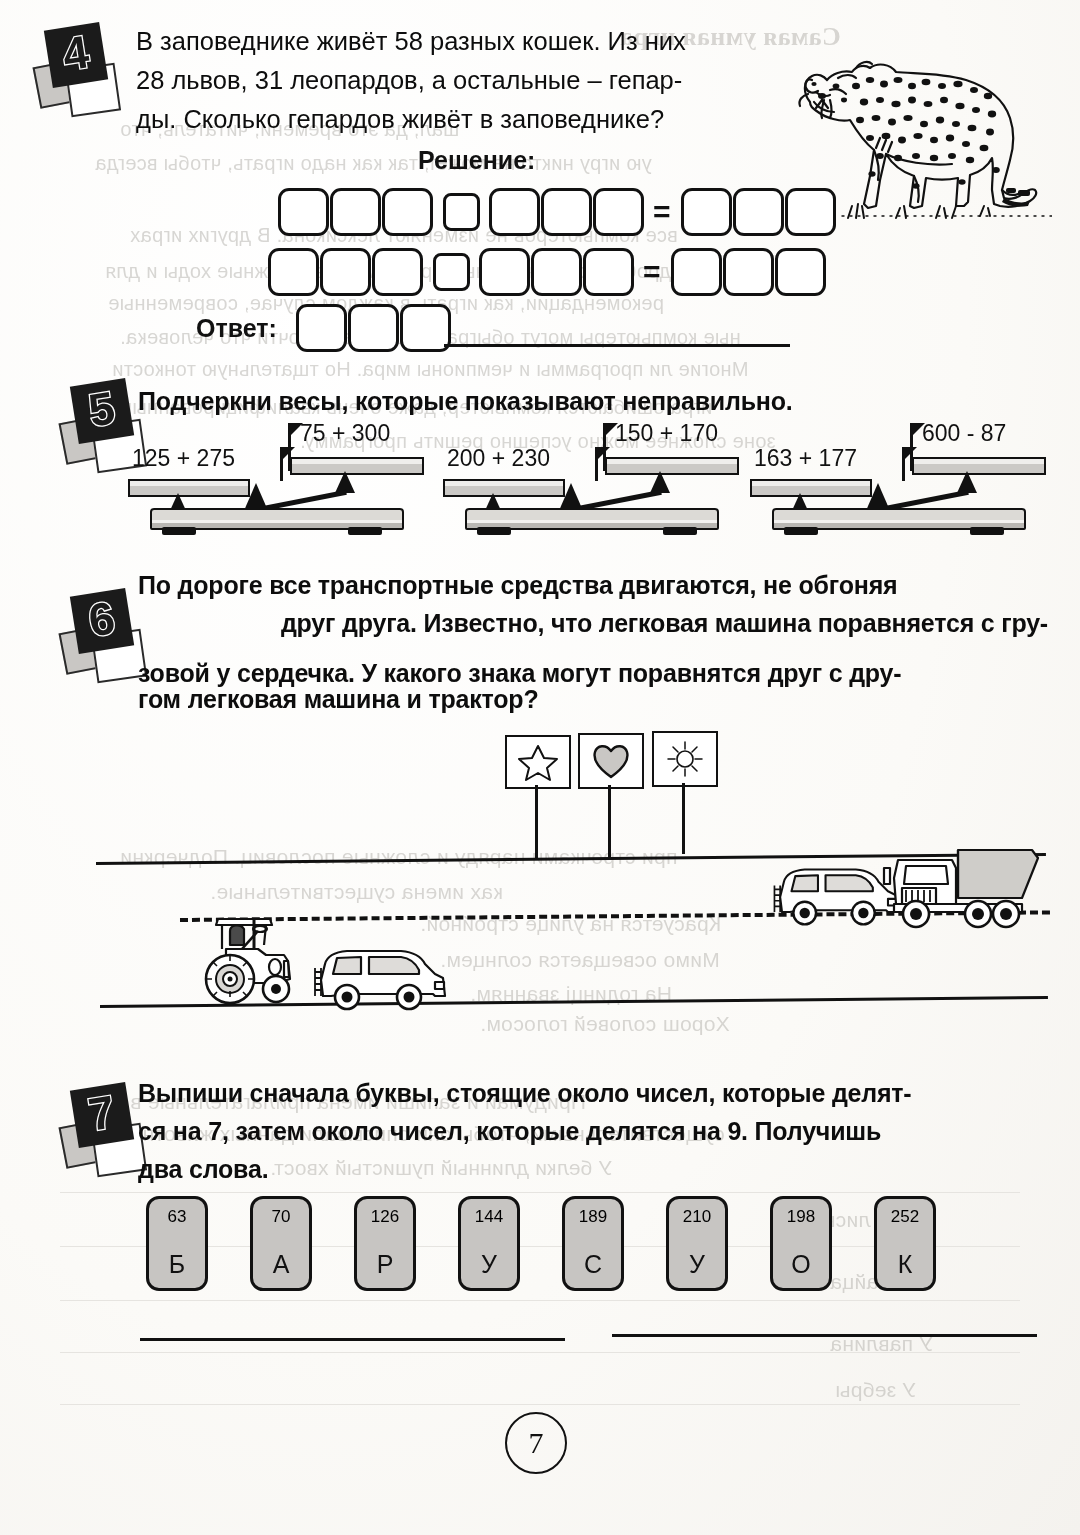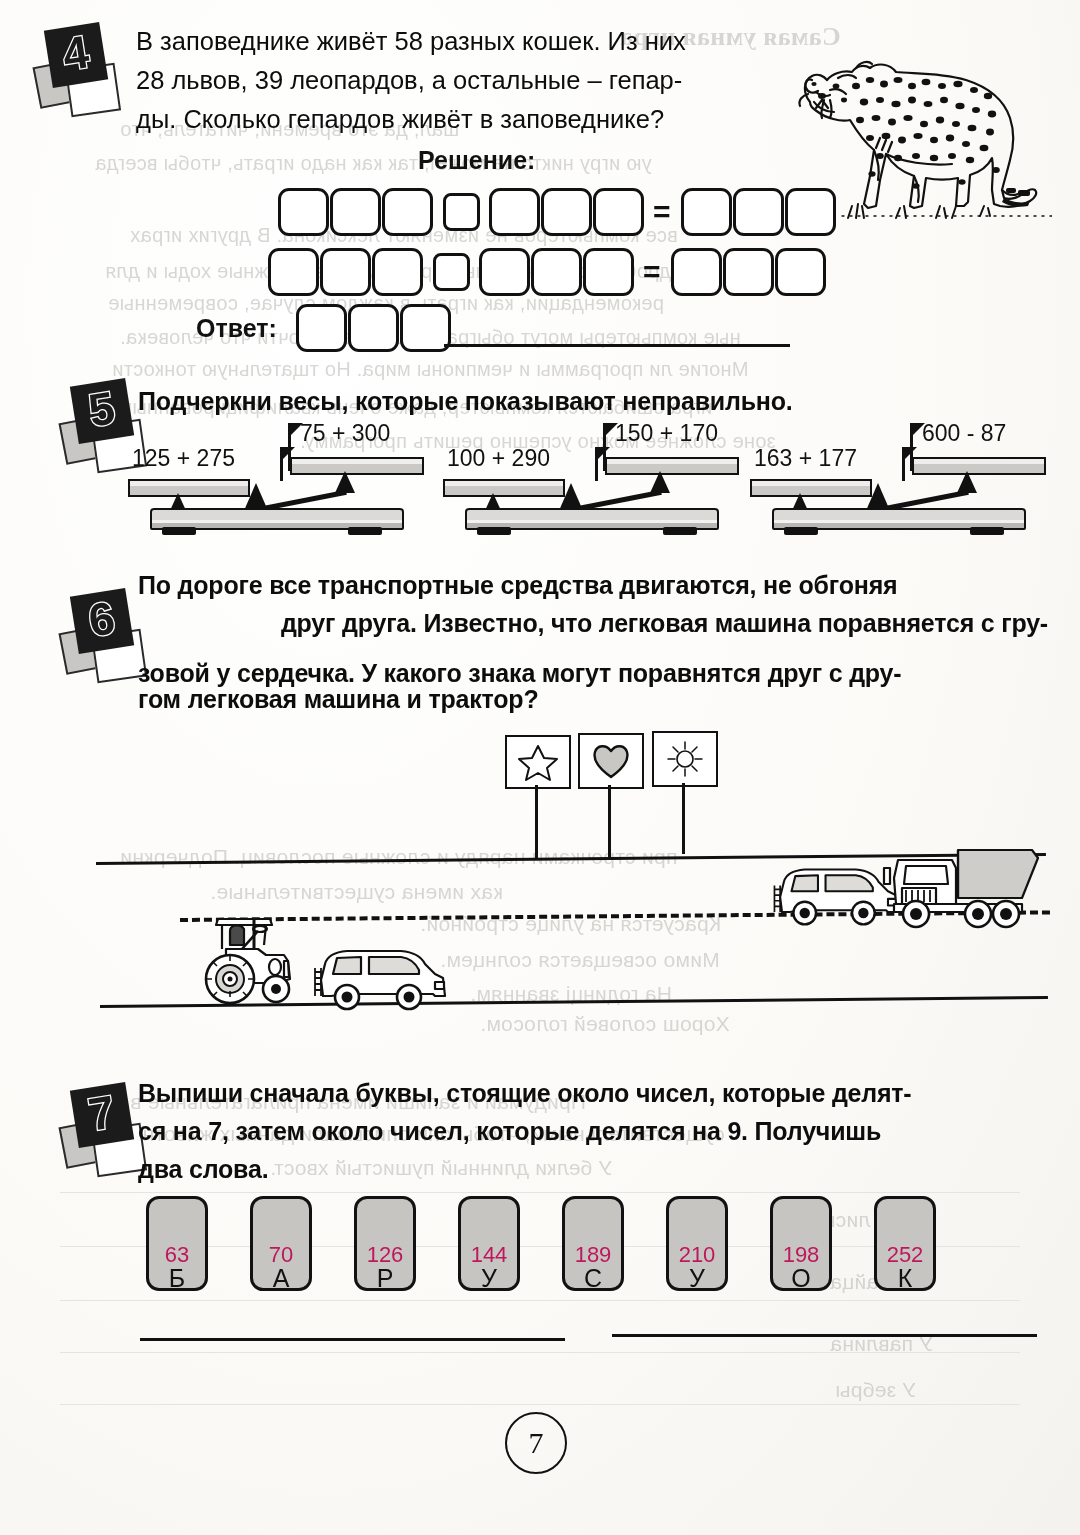--- a/index.html
+++ b/index.html
@@ -129,21 +129,21 @@
     display:flex;align-items:center;justify-content:center;
   }
   
   .cards{position:absolute;display:flex;}
   .card{
     width:62px;height:95px;border:3px solid #111;border-radius:13px;
     background:#c7c5c2;
     display:flex;flex-direction:column;align-items:center;justify-content:space-between;
     padding:9px 0 11px 0;box-sizing:border-box;margin-right:42px;
   }
-  .card .n{font-size:22px;color:#be185d;line-height:1;margin-top:36px;}
+  .card .n{font-size:17px;color:#000000;line-height:1;}
   .card .l{font-size:25px;color:#111;line-height:1;}
   
   .pagenum{
     position:absolute;left:505px;top:1412px;
     width:58px;height:58px;border:2.5px solid #111;border-radius:50%;
     display:flex;align-items:center;justify-content:center;
     font-family:"Liberation Serif", serif;font-size:30px;color:#111;
     background:transparent;
   }
   .hline{position:absolute;height:1px;background:#e6e4e0;}
@@ -186,21 +186,21 @@
 
   <div class="task">
     <div class="badge" style="left:36px;top:22px;">
       <div class="sq gray"></div>
       <div class="sq white"></div>
       <div class="sq black">
         <span class="num">4</span>
       </div>
     </div>
     <div class="qtext" style="left:136px;top:22px;width:620px;">В заповеднике живёт 58 разных кошек. Из них</div>
-    <div class="qtext" style="left:136px;top:61px;width:620px;">28 львов, 39 леопардов, а остальные – гепар-</div>
+    <div class="qtext" style="left:136px;top:61px;width:620px;">28 львов, 31 леопардов, а остальные – гепар-</div>
     <div class="qtext" style="left:136px;top:100px;width:620px;">ды. Сколько гепардов живёт в заповеднике?</div>
 
     <svg style="position:absolute;left:752px;top:30px;" width="300" height="200" viewBox="0 0 300 200">
       <g fill="none" stroke="#111" stroke-width="2.2" stroke-linejoin="round" stroke-linecap="round">
 
         <path d="M58,72 C50,62 52,50 60,46 C66,43 72,46 75,50
                  C80,44 90,40 100,42 C104,36 112,34 118,38
                  C126,32 138,34 144,42
                  C160,44 186,42 214,50 C236,57 252,70 258,88
                  C262,100 262,116 258,130 C255,142 252,152 250,160
@@ -366,21 +366,21 @@
       <div class="panleg" style="left:28px;top:68px;"></div>
       <div class="panleg" style="left:195px;top:46px;"></div>
       <div class="beam" style="left:28px;top:82px;width:180px;transform:rotate(-11deg);"></div>
       <div class="pivot" style="left:103px;top:58px;"></div>
       <div class="base"></div>
       <div class="foot" style="left:22px;width:34px;"></div>
       <div class="foot" style="left:208px;width:34px;"></div>
     </div>
 
     <div class="scale" style="left:455px;top:425px;">
-      <div class="expr" style="left:-8px;top:20px;">100 + 290</div>
+      <div class="expr" style="left:-8px;top:20px;">200 + 230</div>
       <div class="expr" style="left:160px;top:-5px;">150 + 170</div>
       <div class="tag" style="left:140px;top:22px;"></div>
       <div class="stem" style="left:140px;top:34px;height:22px;"></div>
       <div class="tag" style="left:148px;top:-2px;"></div>
       <div class="stem" style="left:148px;top:10px;height:36px;"></div>
       <div class="pan" style="left:-12px;top:54px;width:118px;"></div>
       <div class="pan" style="left:150px;top:32px;width:130px;"></div>
       <div class="panleg" style="left:28px;top:68px;"></div>
       <div class="panleg" style="left:195px;top:46px;"></div>
       <div class="beam" style="left:28px;top:82px;width:180px;transform:rotate(-11deg);"></div>

